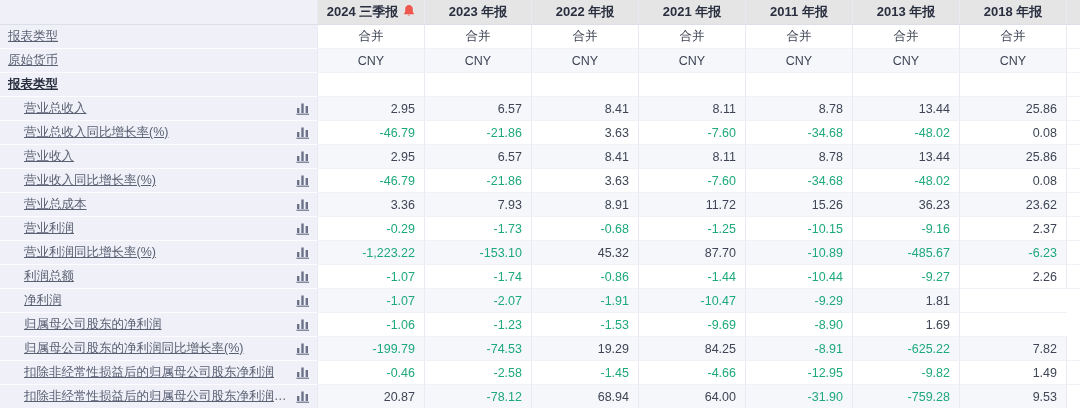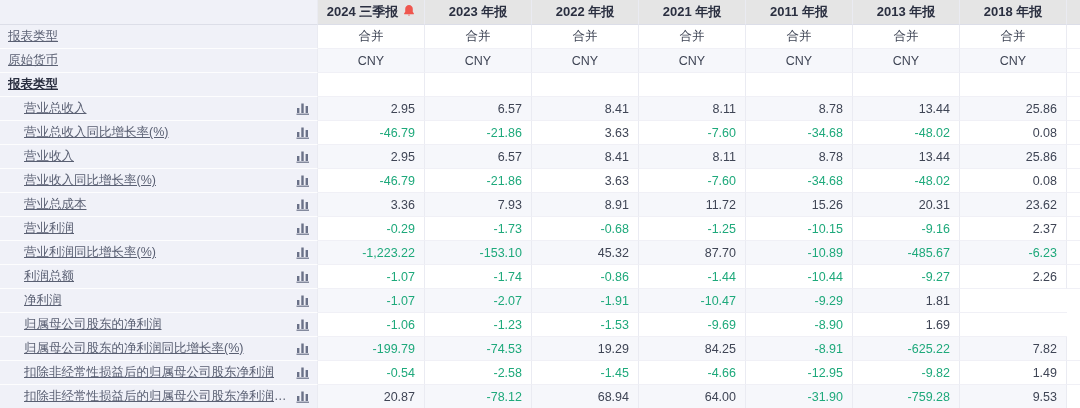--- a/index.html
+++ b/index.html
@@ -220,21 +220,21 @@
                 <rect x="0.5" y="11.6" width="12.5" height="1.2"></rect>
               </g>
             </svg>
           </span>
         </div>
         <div class="cell num">3.36</div>
         <div class="cell num">7.93</div>
         <div class="cell num">8.91</div>
         <div class="cell num">11.72</div>
         <div class="cell num">15.26</div>
-        <div class="cell num">20.31</div>
+        <div class="cell num">36.23</div>
         <div class="cell num">23.62</div>
         <div class="cell spacer"></div>
       </div>
       <div class="row metric">
         <div class="labelcell">
           <span class="labeltext">营业利润</span>
           <span class="iconbtn">
             <svg width="14" height="13" viewBox="0 0 14 13">
               <g fill="var(--icon)">
                 <rect x="1" y="6" width="2.4" height="5"></rect>
@@ -374,21 +374,21 @@
             <svg width="14" height="13" viewBox="0 0 14 13">
               <g fill="var(--icon)">
                 <rect x="1" y="6" width="2.4" height="5"></rect>
                 <rect x="5.3" y="1.5" width="2.4" height="9.5"></rect>
                 <rect x="9.6" y="4" width="2.4" height="7"></rect>
                 <rect x="0.5" y="11.6" width="12.5" height="1.2"></rect>
               </g>
             </svg>
           </span>
         </div>
-        <div class="cell num neg">-0.54</div>
+        <div class="cell num neg">-0.46</div>
         <div class="cell num neg">-2.58</div>
         <div class="cell num neg">-1.45</div>
         <div class="cell num neg">-4.66</div>
         <div class="cell num neg">-12.95</div>
         <div class="cell num neg">-9.82</div>
         <div class="cell num">1.49</div>
         <div class="cell spacer"></div>
       </div>
       <div class="row metric">
         <div class="labelcell">

